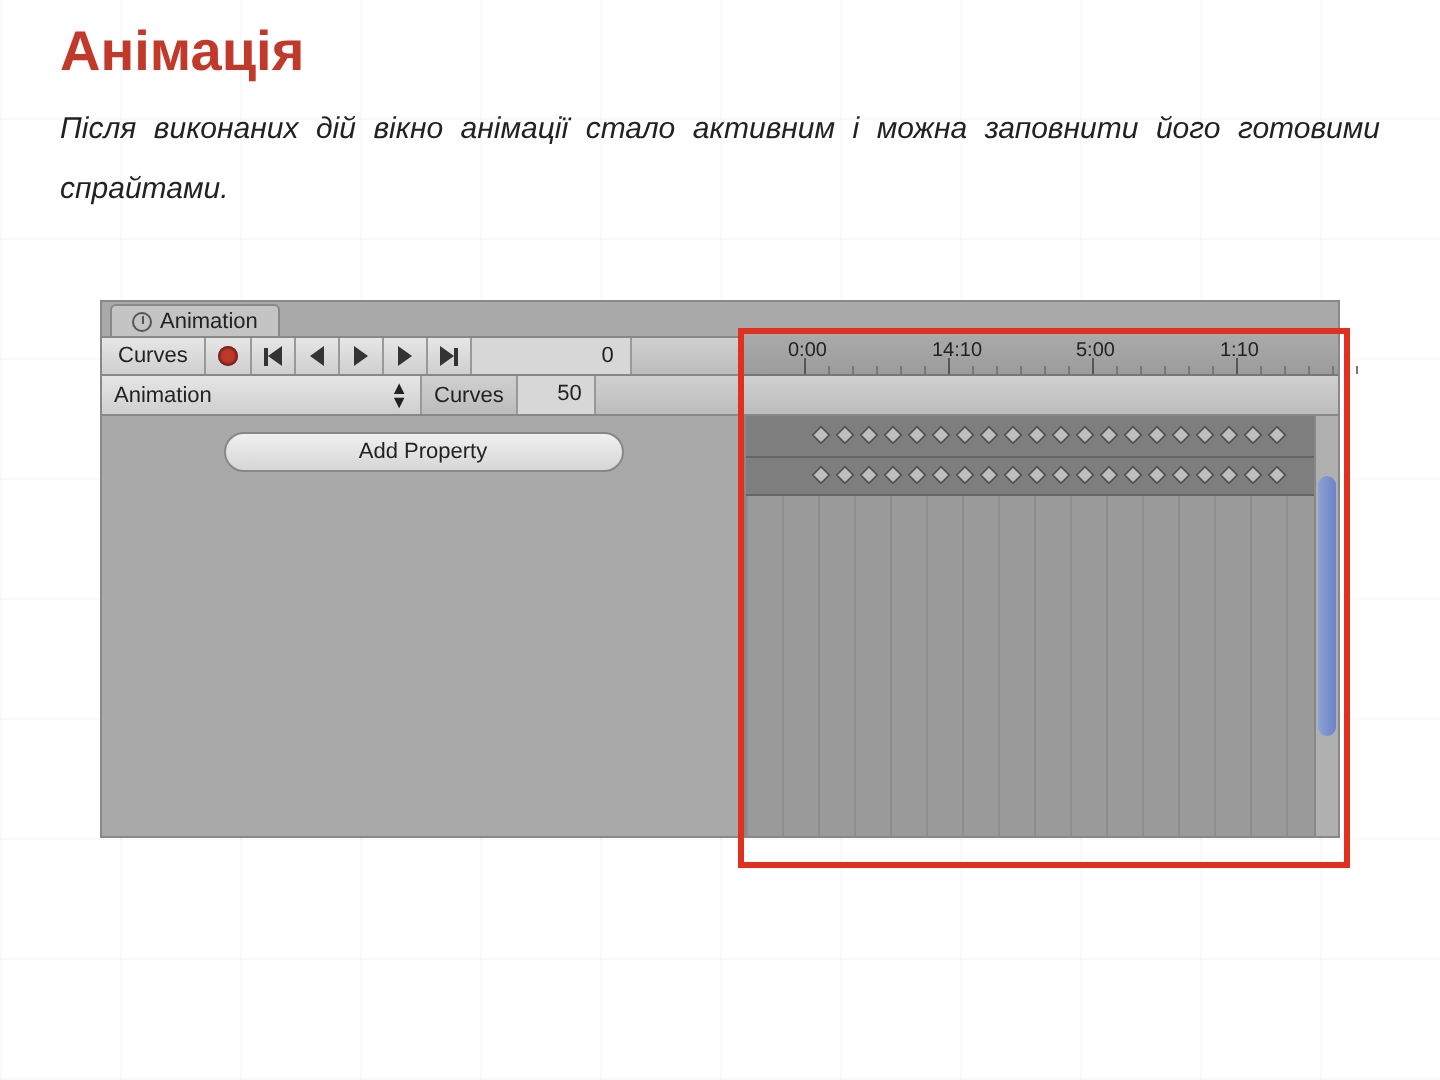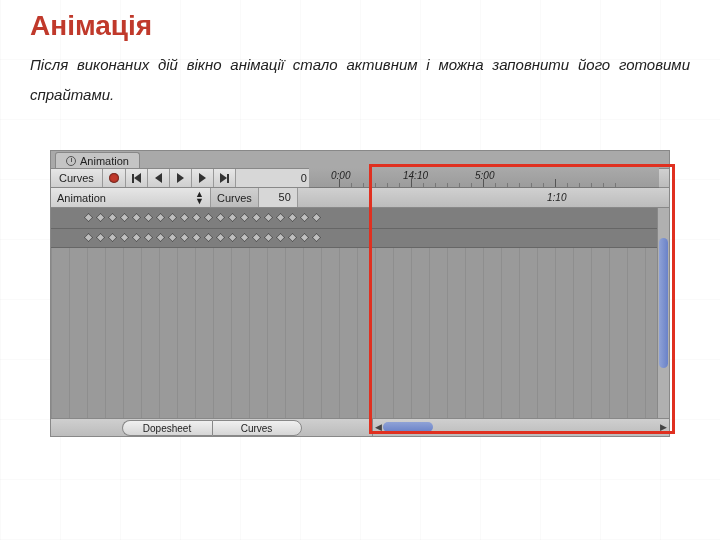--- a/index.html
+++ b/index.html
@@ -129,27 +129,26 @@
 
   .right-pane {
     flex:1;
     position:relative;
     background:#9a9a9a;
     overflow:hidden;
   }
   
   .ruler-over {
     position:absolute;
-    top: 0; right: 10px;
-    width: 350px; 
+    top: 0; right: 0;
+    width: 297px; 
     height: 20px;
     background: linear-gradient(#a9a9a9,#9c9c9c);
     border-bottom:1px solid #777;
     font-size:10px;
-    font-style:italic;
   }
   .tick-label { position:absolute; top:2px; }
   .major { position:absolute; bottom:0; width:1px; height:8px; background:#555;}
   .minor { position:absolute; bottom:0; width:1px; height:4px; background:#777;}
 
   .keys-strip {
     position:absolute; left:0; right:12px; top:0; height:40px;
     background:#7e7e7e;
     border-bottom:1px solid #666;
   }
@@ -282,30 +281,33 @@
         <div class="minor" style="left: 138px;"></div>
         <div class="minor" style="left: 150px;"></div>
         <div class="minor" style="left: 162px;"></div>
         <div class="tick-label" style="left: 166px;">5:00</div>
         <div class="major" style="left: 174px;"></div>
         <div class="minor" style="left: 186px;"></div>
         <div class="minor" style="left: 198px;"></div>
         <div class="minor" style="left: 210px;"></div>
         <div class="minor" style="left: 222px;"></div>
         <div class="minor" style="left: 234px;"></div>
-        <div class="tick-label" style="left: 238px; margin-top: 22px;">1:10</div>
+        <div class="tick-label" style="left: 238px;">1:10</div>
         <div class="major" style="left: 246px;"></div>
         <div class="minor" style="left: 258px;"></div>
         <div class="minor" style="left: 270px;"></div>
         <div class="minor" style="left: 282px;"></div>
         <div class="minor" style="left: 294px;"></div>
         <div class="minor" style="left: 306px;"></div>
       </div>
 
     <div class="body-area">
+      <div class="left-pane">
+        <div class="add-prop">Add Property</div>
+      </div>
       <div class="right-pane">
         <div class="grid-lines"></div>
         <div class="keys-strip"></div>
         <div class="track-sep"></div>
         <div class="keyframes" id="kf-layer">
             <div class="kf" style="left: 34px; top: 6px;"></div>
             <div class="kf" style="left: 46px; top: 6px;"></div>
             <div class="kf" style="left: 58px; top: 6px;"></div>
             <div class="kf" style="left: 70px; top: 6px;"></div>
             <div class="kf" style="left: 82px; top: 6px;"></div>
@@ -344,27 +346,16 @@
             <div class="kf" style="left: 238px; top: 26px;"></div>
             <div class="kf" style="left: 250px; top: 26px;"></div>
             <div class="kf" style="left: 262px; top: 26px;"></div>
           </div>
         <div class="vscroll">
           <div class="vscroll-thumb"></div>
         </div>
       </div>
     </div>
 
-    <div class="bottom-bar">
-      <div class="bottom-left">
-        <div class="mode-btn left">Dopesheet</div>
-        <div class="mode-btn right">Curves</div>
-      </div>
-      <div class="hscroll">
-        <span class="hscroll-arrow" style="left:2px;">◀</span>
-        <div class="hscroll-thumb"></div>
-        <span class="hscroll-arrow" style="right:2px;">▶</span>
-      </div>
-    </div>
 
     <div class="red-box" style="left:318px; top:-4px; width:306px; height:270px;"></div>
   </div>
 </div>
 
 </body></html>

